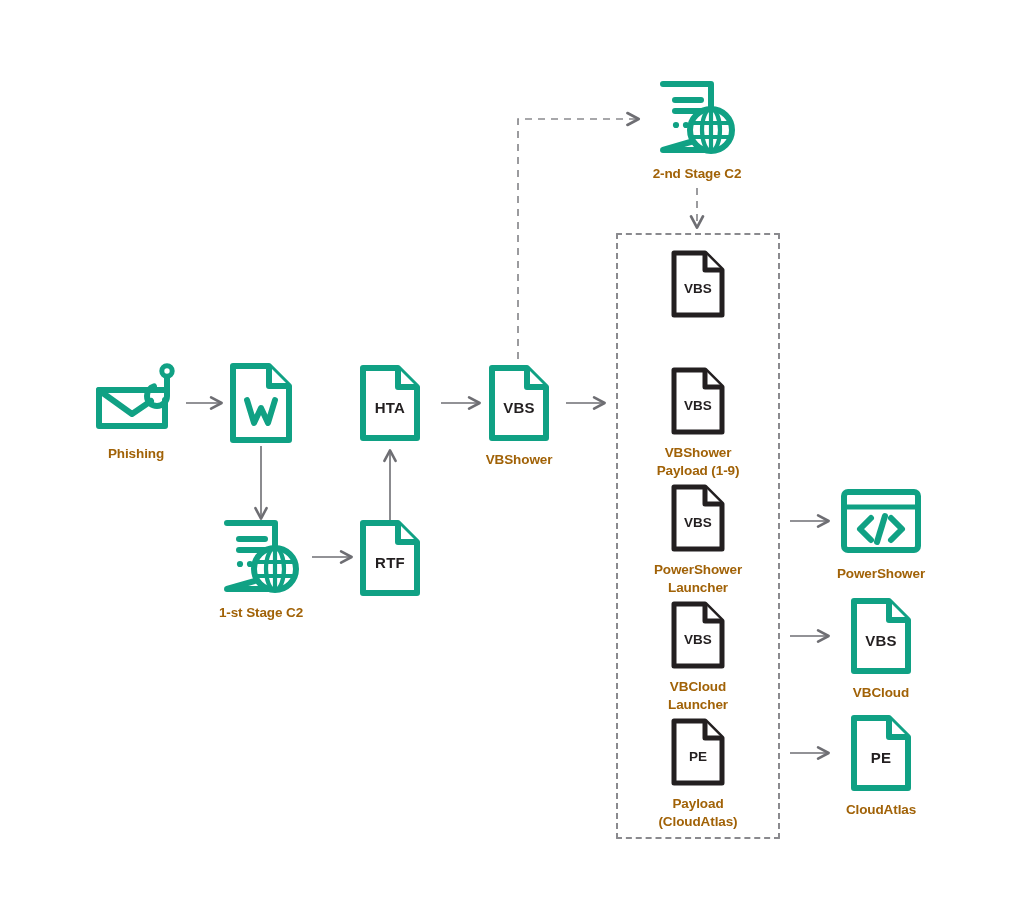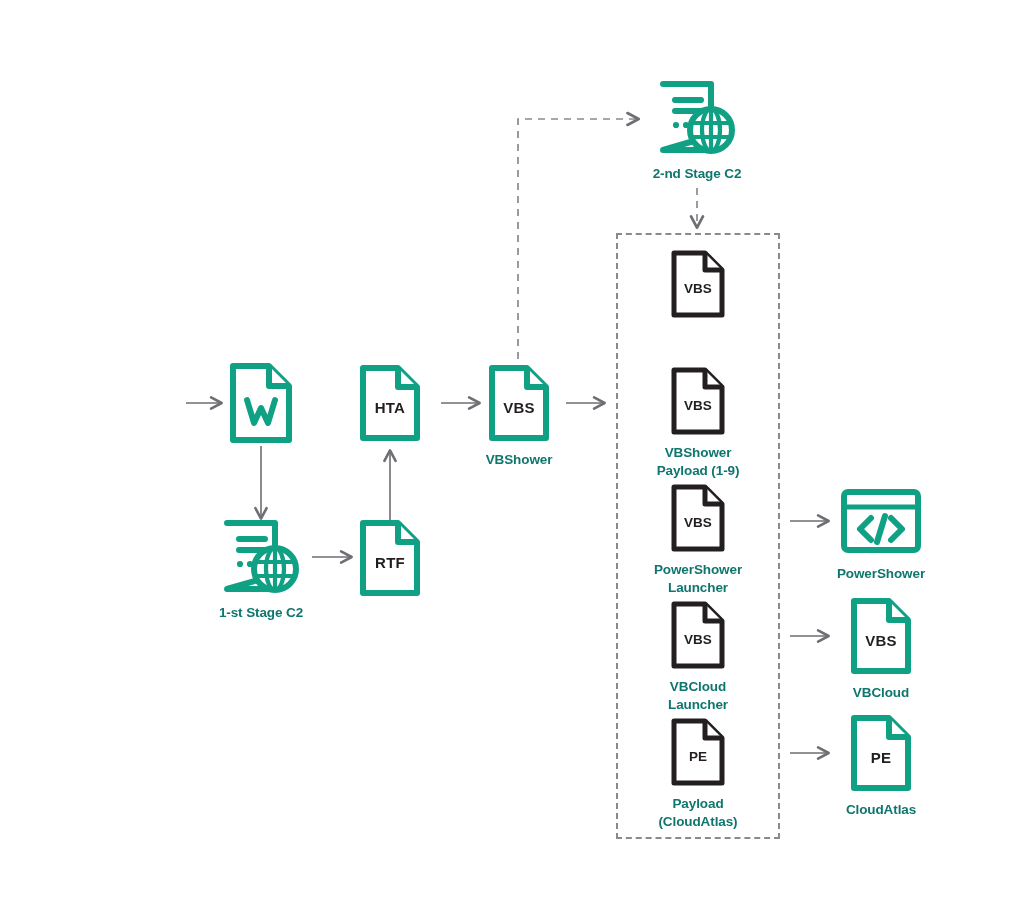--- a/index.html
+++ b/index.html
@@ -20,21 +20,21 @@
   }
   .node {
     position: absolute;
     display: flex;
     flex-direction: column;
     align-items: center;
   }
   .node-label {
     font-size: 13.5px;
     font-weight: bold;
-    color: #0f766e;
+    color: #a16207;
     text-align: center;
     line-height: 1.32;
     white-space: pre-line;
     margin-top: 9px;
     letter-spacing: -0.1px;
   }
   .icon-wrap { line-height: 0; }
   .doc-tag {
     font-size: 15px;
     font-weight: bold;
@@ -85,20 +85,32 @@
 
     <line x1="790" y1="521" x2="828" y2="521" stroke="#6e6e73" stroke-width="1.6" marker-end="url(#ah)"></line>
 
     <line x1="790" y1="636" x2="828" y2="636" stroke="#6e6e73" stroke-width="1.6" marker-end="url(#ah)"></line>
 
     <line x1="790" y1="753" x2="828" y2="753" stroke="#6e6e73" stroke-width="1.6" marker-end="url(#ah)"></line>
   </svg>
 
   <div class="dashed-box" style="left:616px; top:233px; width:164px; height:606px;"></div>
 
+  <div class="node" style="left:86px; top:362px; width:100px;">
+    <div class="icon-wrap">
+      <svg width="86" height="74" viewBox="0 0 86 74">
+        <path d="M6,28 L6,64 L72,64 L72,38" fill="none" stroke="#10a184" stroke-width="6" stroke-linecap="round" stroke-linejoin="round"></path>
+        <path d="M6,28 L72,28" fill="none" stroke="#10a184" stroke-width="6" stroke-linecap="round"></path>
+        <path d="M7,29 L39,52 L58,39" fill="none" stroke="#10a184" stroke-width="6" stroke-linecap="round" stroke-linejoin="round"></path>
+        <path d="M74,16 L74,34 a10,10 0 0 1 -20,0 a10,10 0 0 1 7,-9.6" fill="none" stroke="#10a184" stroke-width="6" stroke-linecap="round" stroke-linejoin="round"></path>
+        <circle cx="74" cy="9" r="5.2" fill="none" stroke="#10a184" stroke-width="5"></circle>
+      </svg>
+    </div>
+    <div class="node-label">Phishing</div>
+  </div>
 
   <div class="node" style="left:228px; top:362px; width:66px;">
     <div class="icon-wrap">
       <svg width="66" height="82" viewBox="0 0 66 82">
         <path d="M5,4 L41,4 L61,24 L61,78 L5,78 Z" fill="#fff" stroke="#10a184" stroke-width="6" stroke-linejoin="round"></path>
         <path d="M41,4 L41,24 L61,24" fill="#fff" stroke="#10a184" stroke-width="6" stroke-linejoin="round"></path>
         <path d="M19,38 L26,61 L33,46 L40,61 L47,38" fill="none" stroke="#10a184" stroke-width="6" stroke-linecap="round" stroke-linejoin="round"></path>
       </svg>
     </div>
     <div class="node-label"></div>

